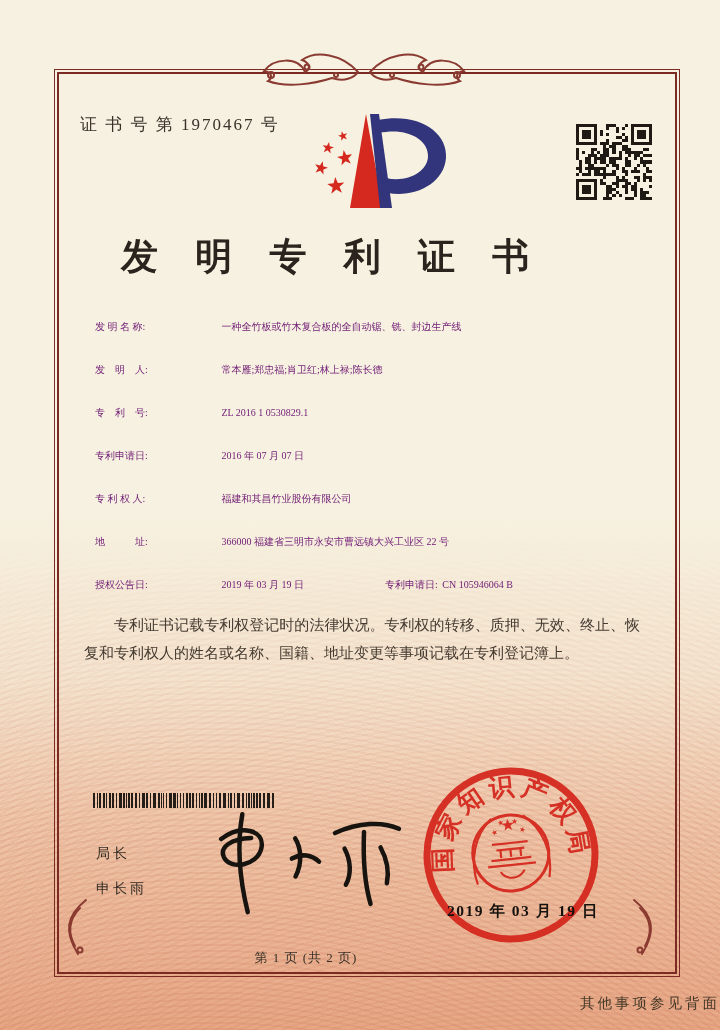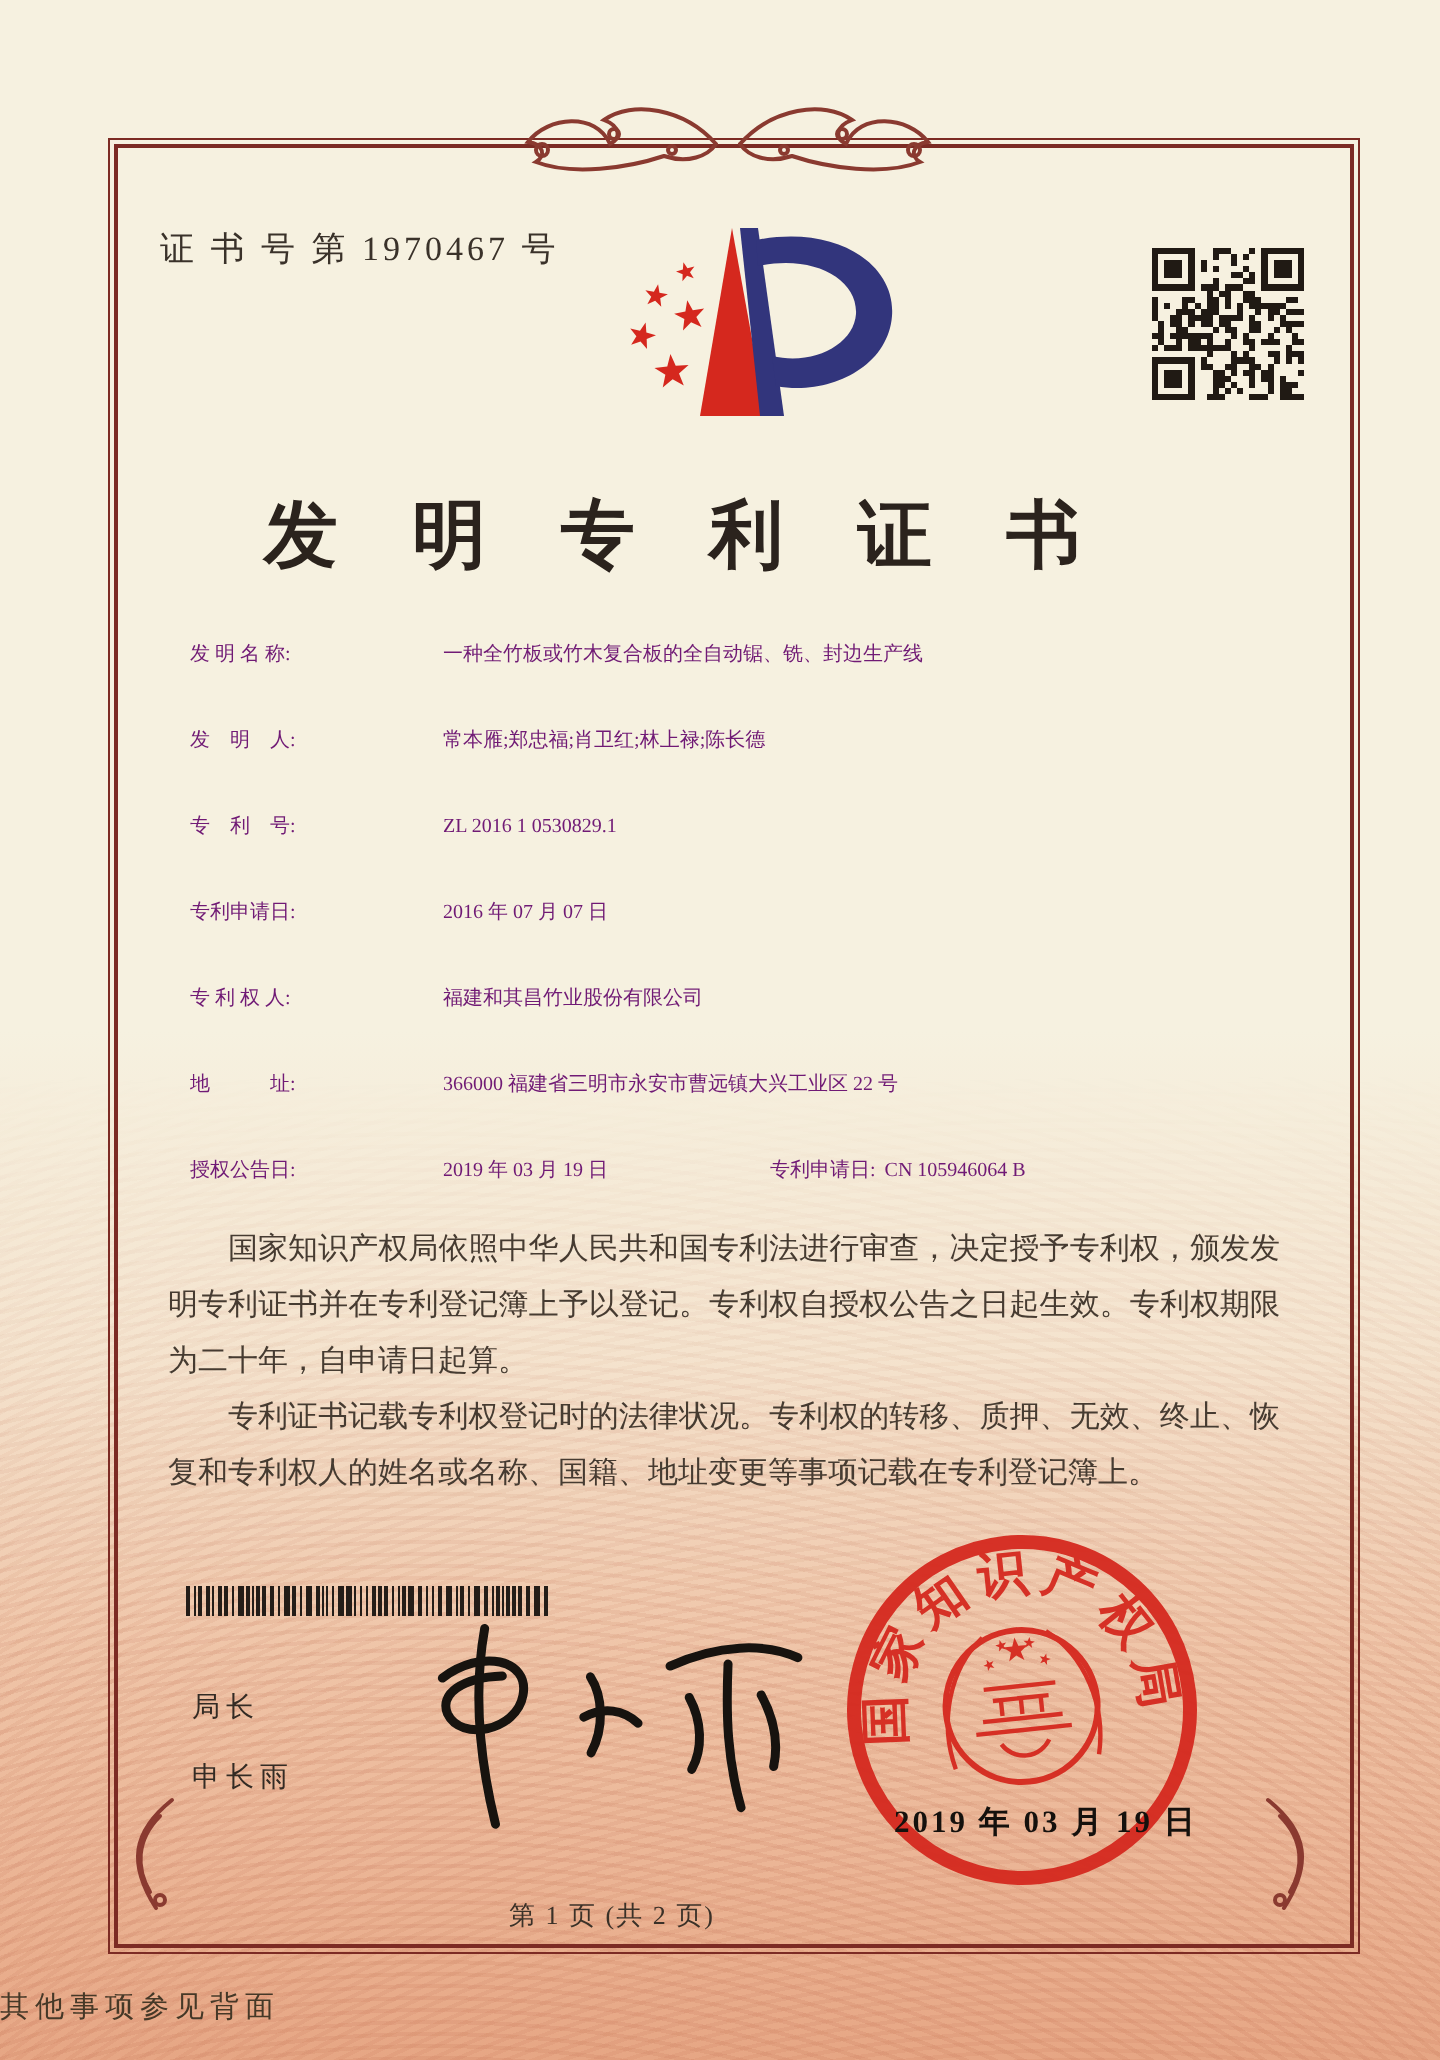--- a/index.html
+++ b/index.html
@@ -32,33 +32,33 @@
   
   .frame{
     left:54px;top:69px;width:624px;height:906px;
     border:1px solid #7c2b24;
   }
   .frame::after{
     content:"";position:absolute;inset:2px;border:2px solid #7c2b24;
   }
   .cert-no{left:80px;top:113px;font-size:17px;letter-spacing:2px;color:#3a322a;}
   .title{
-    left:0;top:228px;width:656px;text-align:center;margin:15px;
+    left:0;top:228px;width:656px;text-align:center;margin:4px;
     font-size:37px;font-weight:700;letter-spacing:14px;color:#2b231d;
   }
   .row{left:95px;width:545px;font-size:10px;white-space:nowrap;color:#701a75;}
   .row .lbl{display:inline-block;min-width:122px;}
   .row .val{margin-left:2px;}
   .grant-no{left:385px;}
   .paras{left:84px;top:611px;width:556px;font-size:15px;line-height:28px;text-align:justify;color:#463b31;}
   .paras p{margin:0;text-indent:2em;}
   .official{font-size:14px;letter-spacing:3px;color:#332b24;}
   .seal-date{left:447px;top:901px;font-size:15.5px;letter-spacing:1.5px;color:#15110d;font-weight:700;}
   .page-info{left:0;top:949px;width:612px;text-align:center;font-size:13px;letter-spacing:1px;color:#3a3128;}
-  .back-note{left:0;top:994px;width:720px;text-align:left;font-size:14.5px;letter-spacing:3px;color:#453827;}
+  .back-note{left:0;top:994px;width:720px;text-align:right;font-size:14.5px;letter-spacing:3px;color:#453827;}
   .seal-svg{transform:rotate(-6deg);opacity:.94;}
   .sig-svg{transform:rotate(-2deg);}
 </style>
 </head>
 <body>
 
 <div class="tint"></div>
 <div class="guilloche"></div>
 
 <div class="abs frame"></div>
@@ -356,21 +356,20 @@
 <div class="abs row" style="top:578px">
   <span class="lbl">授权公告日:</span>
   <span class="val">2019 年 03 月 19 日</span>
 </div>
 <div class="abs row grant-no" style="top:578px">
   <span>专利申请日:</span>
   <span class="val">CN 105946064 B</span>
 </div>
 
 <div class="abs paras">
-  <p>国家知识产权局依照中华人民共和国专利法进行审查，决定授予专利权，颁发发明专利证书并在专利登记簿上予以登记。专利权自授权公告之日起生效。专利权期限为二十年，自申请日起算。</p>
   <p>专利证书记载专利权登记时的法律状况。专利权的转移、质押、无效、终止、恢复和专利权人的姓名或名称、国籍、地址变更等事项记载在专利登记簿上。</p>
 </div>
 
 <svg class="abs" id="barcode" style="left:93px;top:793px;" width="186" height="15" viewBox="0 0 186 15" shape-rendering="crispEdges">
     <rect x="0" y="0" width="2" height="15" fill="#241d18"></rect>
     <rect x="4" y="0" width="1" height="15" fill="#241d18"></rect>
     <rect x="6" y="0" width="2" height="15" fill="#241d18"></rect>
     <rect x="10" y="0" width="2" height="15" fill="#241d18"></rect>
     <rect x="13" y="0" width="1" height="15" fill="#241d18"></rect>
     <rect x="16" y="0" width="2" height="15" fill="#241d18"></rect>

